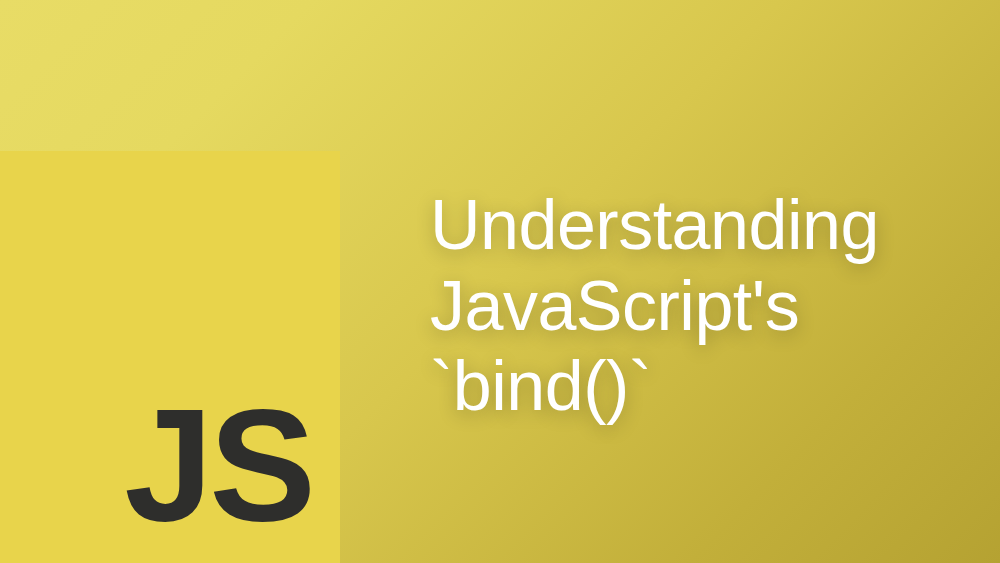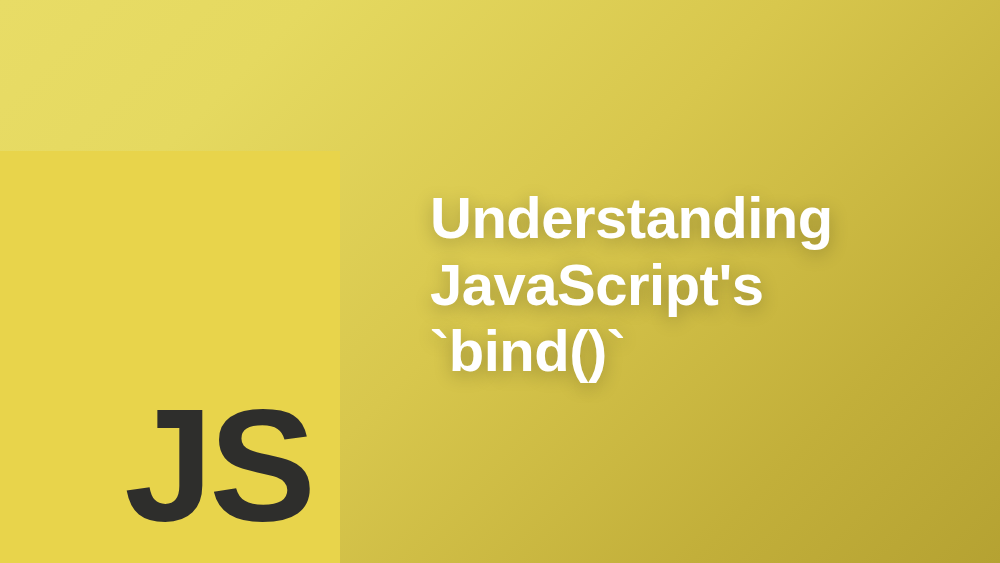--- a/index.html
+++ b/index.html
@@ -40,22 +40,22 @@
       font-family: "Helvetica Neue", Helvetica, Arial, sans-serif;
     }
     .title-block {
       position: absolute;
       left: 430px;
       top: 185px;
       right: 40px;
     }
     .title {
       color: #ffffff;
-      font-weight: 700;
-      font-size: 58px;
+      font-weight: 400;
+      font-size: 70px;
       line-height: 1.15;
       text-shadow: 0 4px 18px rgba(0,0,0,0.25);
       white-space: pre-line;
       letter-spacing: -0.5px;
     }
   </style>
 </head>
 <body>
 
 <div class="hero">

